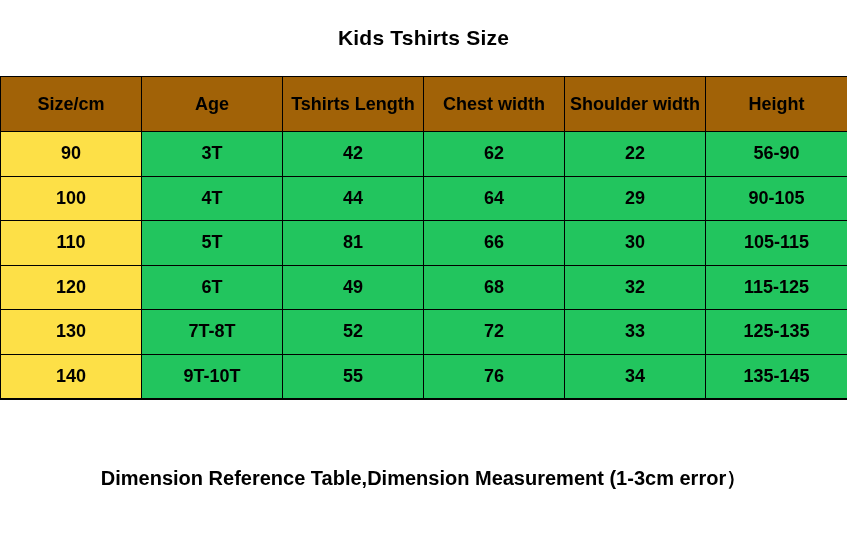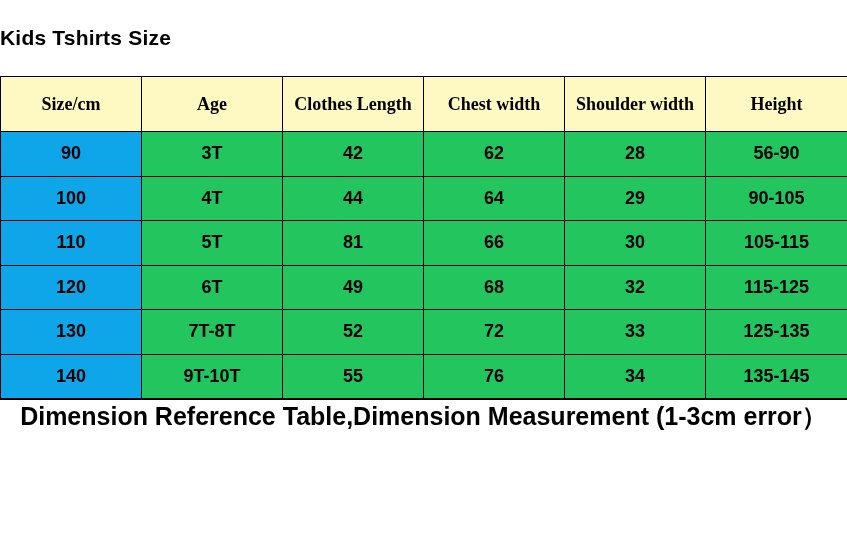--- a/index.html
+++ b/index.html
@@ -18,64 +18,63 @@
     width: 847px;
     height: 557px;
     box-sizing: border-box;
     display: flex;
     flex-direction: column;
   }
   .title-bar {
     height: 76px;
     display: flex;
     align-items: center;
-    justify-content: flex-start;
+    justify-content: center;
     font-size: 21px;
     font-weight: bold;
     letter-spacing: 0.2px;
   }
   table.size-table {
     width: 847px;
     border-collapse: collapse;
     table-layout: fixed;
   }
   table.size-table td,
   table.size-table th {
     border: 1px solid #000000;
     text-align: center;
     vertical-align: middle;
     font-size: 18px;
     font-weight: bold;
     padding: 0;
   }
   thead th {
     height: 54px;
-    background: #fef9c3;
+    background: #a16207;
     line-height: 1.15;
-    font-family: Liberation Serif, serif;
   }
   tbody td {
     height: 43.5px;
     background: #22c55e;
   }
   tbody td.col-size {
-    background: #0ea5e9;
+    background: #fde047;
   }
   col.c1 { width: 141px; }
   col.c2 { width: 141px; }
   col.c3 { width: 141px; }
   col.c4 { width: 141px; }
   col.c5 { width: 141px; }
   col.c6 { width: 142px; }
   .footer-bar {
     flex: 1;
     display: flex;
-    align-items: flex-start;
+    align-items: center;
     justify-content: center;
-    font-size: 25px;
+    font-size: 20px;
     font-weight: bold;
     border-top: 1px solid #000000;
     box-sizing: border-box;
     text-align: center;
     padding: 0 10px;
   }
 </style>
 </head>
 <body>
 
@@ -91,33 +90,33 @@
         <col class="c2">
         <col class="c3">
         <col class="c4">
         <col class="c5">
         <col class="c6">
     </colgroup>
     <thead>
       <tr>
         <th>Size/cm</th>
         <th>Age</th>
-        <th>Clothes Length</th>
+        <th>Tshirts Length</th>
         <th>Chest width</th>
         <th>Shoulder width</th>
         <th>Height</th>
       </tr>
     </thead>
     <tbody>
       <tr>
         <td class="col-size">90</td>
         <td>3T</td>
         <td>42</td>
         <td>62</td>
-        <td>28</td>
+        <td>22</td>
         <td>56-90</td>
       </tr>
       <tr>
         <td class="col-size">100</td>
         <td>4T</td>
         <td>44</td>
         <td>64</td>
         <td>29</td>
         <td>90-105</td>
       </tr>

